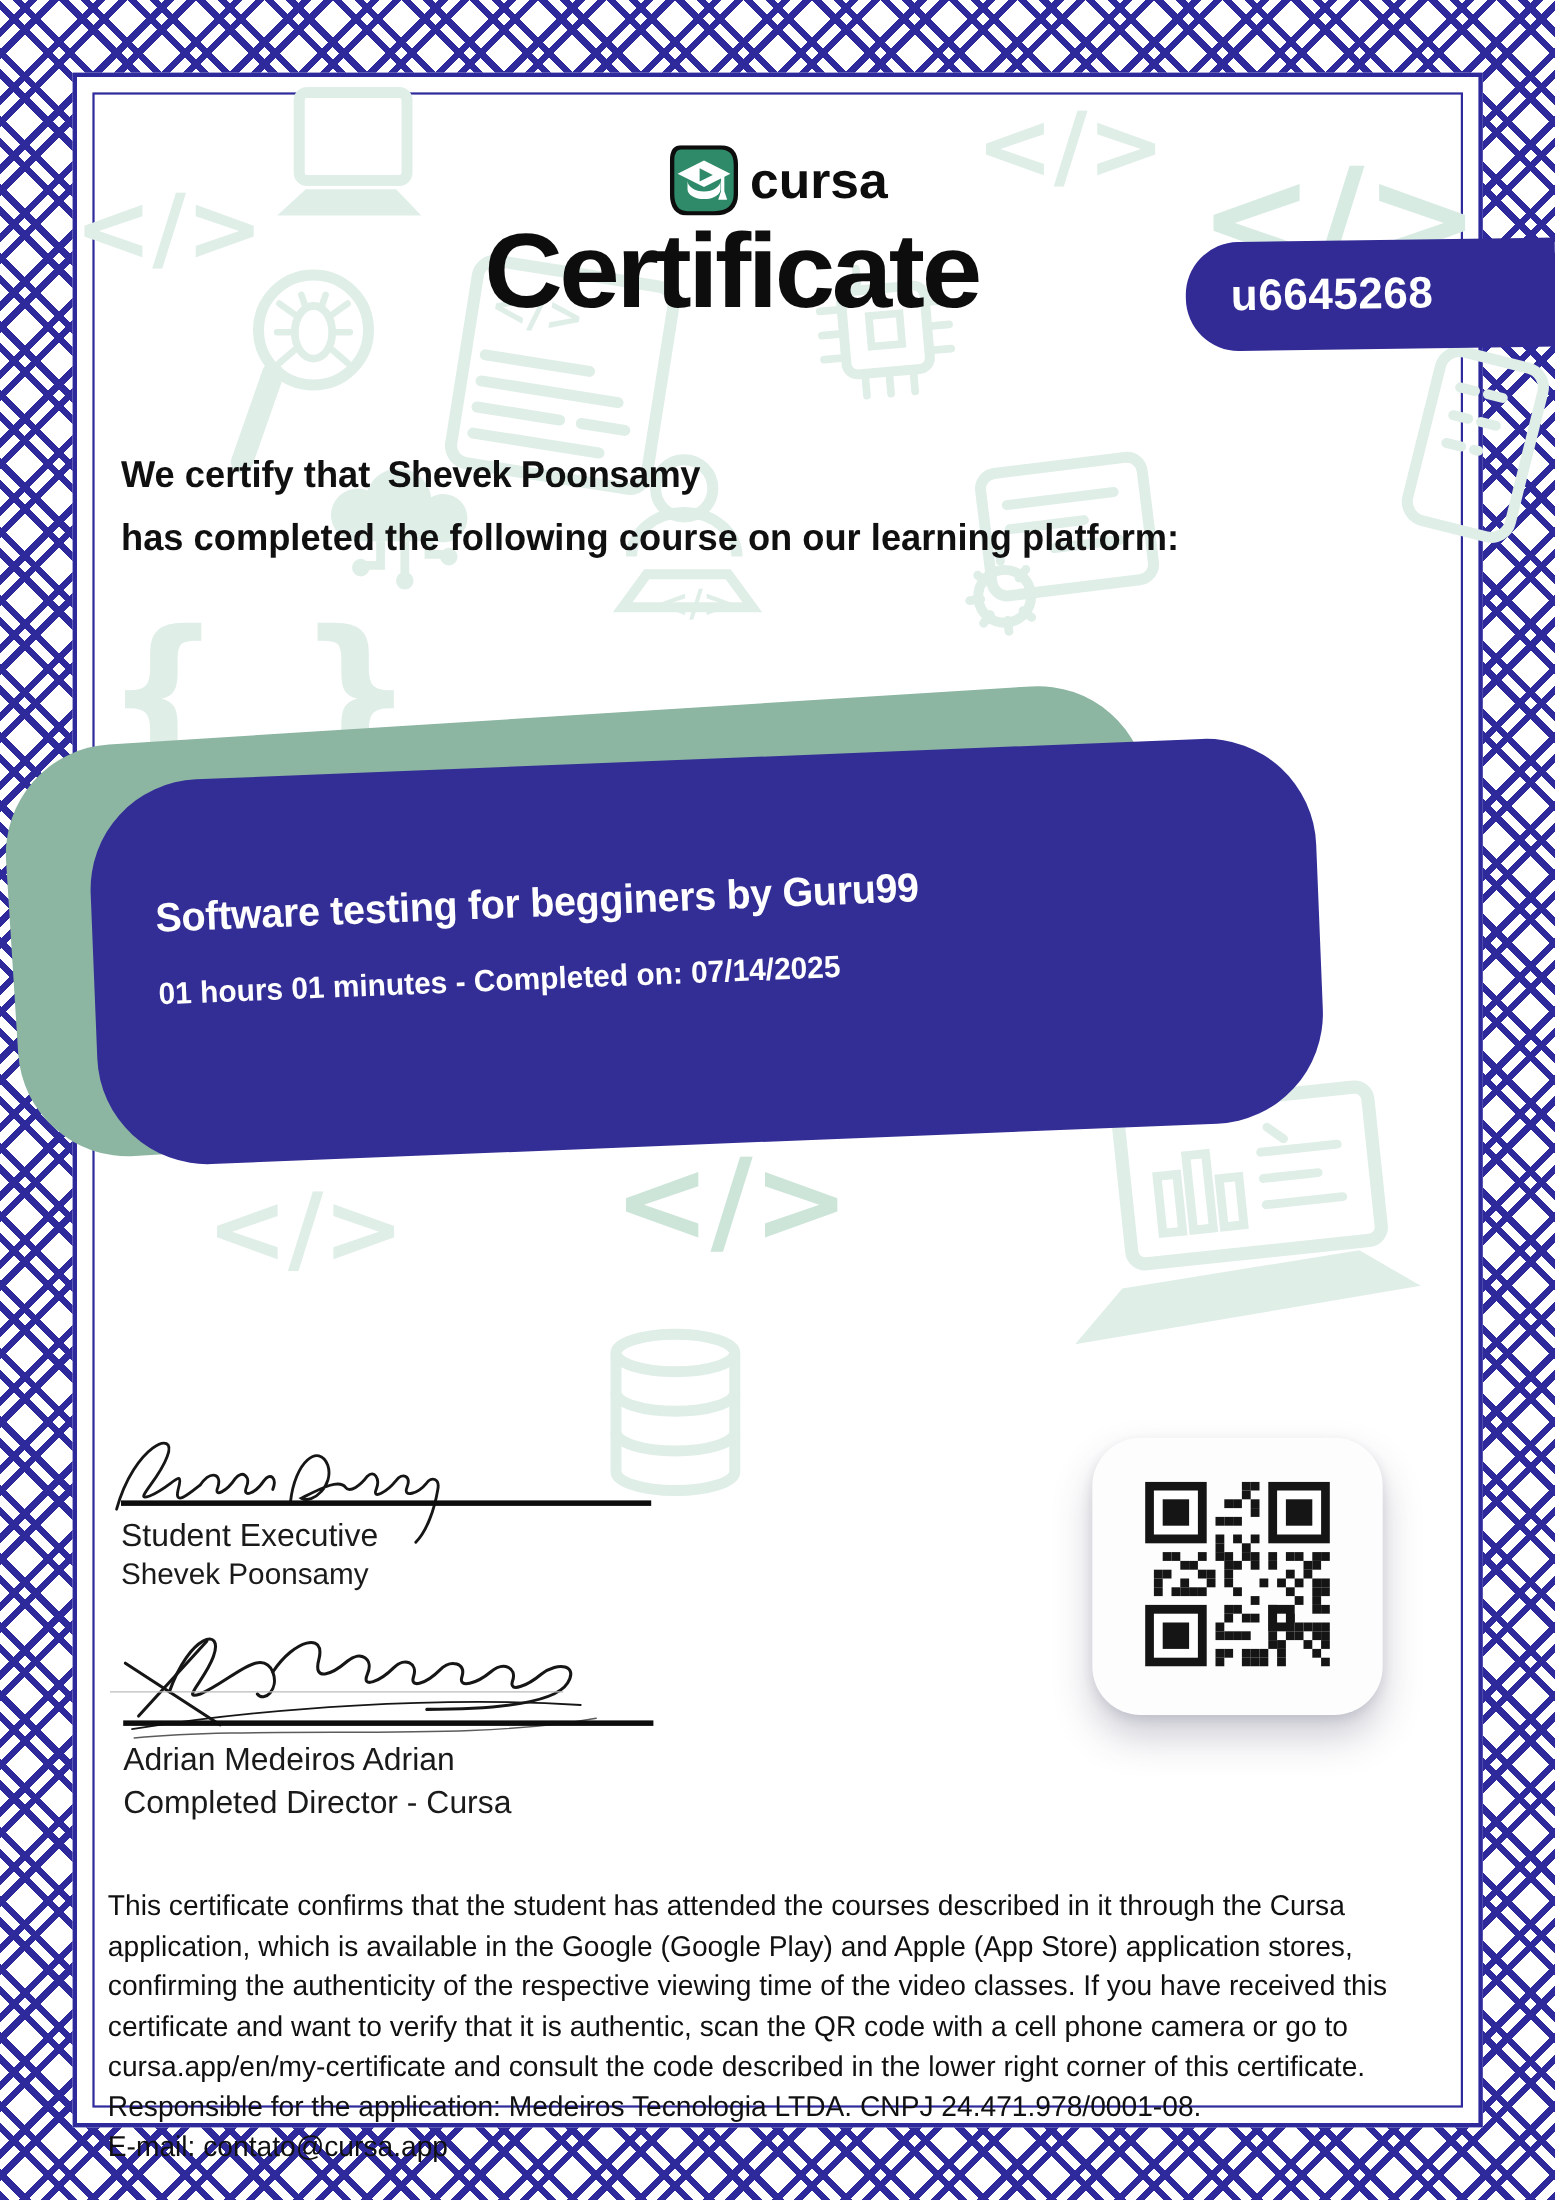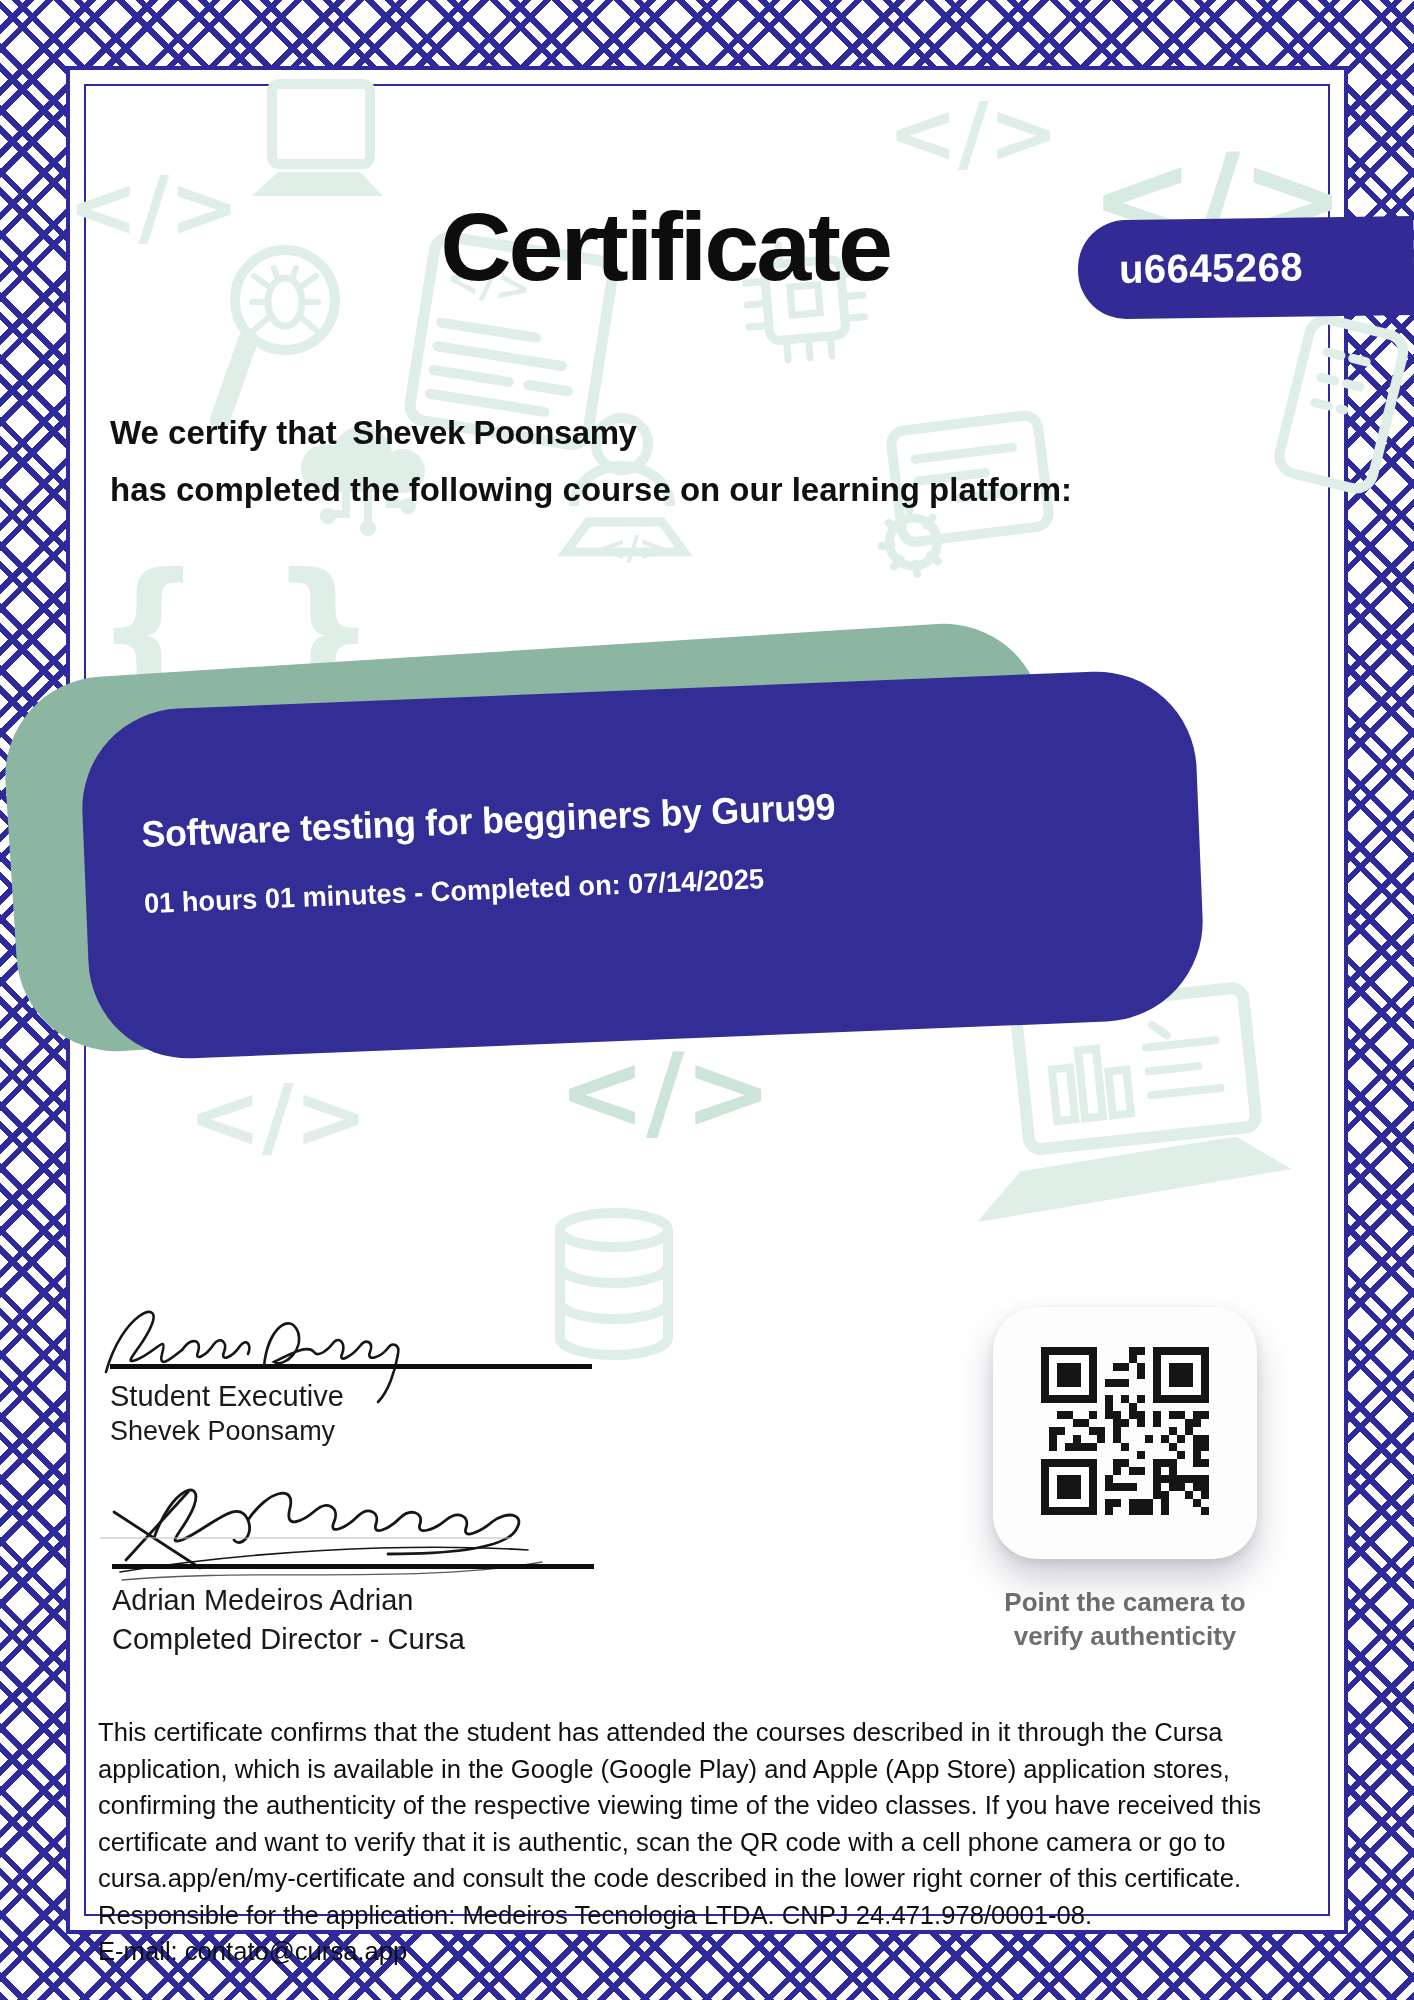--- a/index.html
+++ b/index.html
@@ -211,20 +211,32 @@
       <rect x="96" y="64" width="18" height="52" fill="none" stroke="#dfeee7" stroke-width="8"></rect>
       <rect x="124" y="48" width="18" height="68" fill="none" stroke="#dfeee7" stroke-width="8"></rect>
       <rect x="152" y="72" width="18" height="44" fill="none" stroke="#dfeee7" stroke-width="8"></rect>
       <path d="M192 52 H262 M192 76 H242 M192 100 H262 M200 30 L214 42" stroke="#dfeee7" stroke-width="8" stroke-linecap="round"></path>
       <path d="M6 208 L324 188 L272 150 L54 162 Z" fill="#dfeee7"></path>
     </svg>
   </div>
 
   <div class="frame2"></div>
 
+  <div class="logo">
+    <div class="logo-mark">
+      <svg viewBox="0 0 62 64">
+        <path d="M10 2 H46 Q60 2 60 18 V44 Q60 62 40 62 H16 Q2 62 2 44 V14 Q2 2 10 2 Z" fill="#2f8a6a" stroke="#0d0d0d" stroke-width="4"></path>
+        <path d="M31 14 L55 26 L31 38 L7 26 Z" fill="#ffffff"></path>
+        <path d="M27 21 L39 27 L27 33 Z" fill="#2f8a6a"></path>
+        <path d="M16 32 a15 10 0 0 0 30 0 V40 a15 9 0 0 1 -30 0 Z" fill="#ffffff"></path>
+        <path d="M48 28 V42 M48 42 l-2 6 h4 Z" stroke="#ffffff" stroke-width="3" fill="#ffffff"></path>
+      </svg>
+    </div>
+    <span class="logo-word">cursa</span>
+  </div>
 
   <div class="cert-title">Certificate</div>
 
   <div class="badge">
     <span>u6645268</span>
   </div>
 
   <div class="intro">
     <div>
       <span class="l1">We certify that</span><span class="name">Shevek Poonsamy</span>
@@ -382,24 +394,20 @@
           <rect x="120" y="8" width="40" height="40" fill="#ffffff"></rect>
           <rect x="128" y="16" width="24" height="24" fill="#151515"></rect>
           <rect x="0" y="112" width="56" height="56" fill="#151515"></rect>
           <rect x="8" y="120" width="40" height="40" fill="#ffffff"></rect>
           <rect x="16" y="128" width="24" height="24" fill="#151515"></rect>
           <rect x="112" y="112" width="24" height="24" fill="#151515"></rect>
           <rect x="120" y="120" width="8" height="8" fill="#ffffff"></rect>
         </svg>
     </div>
   </div>
-  <div class="qr-caption">
-    <div>Point the camera to</div>
-    <div>verify authenticity</div>
-  </div>
 
   <div class="footer">
     <div>This certificate confirms that the student has attended the courses described in it through the Cursa</div>
     <div>application, which is available in the Google (Google Play) and Apple (App Store) application stores,</div>
     <div>confirming the authenticity of the respective viewing time of the video classes. If you have received this</div>
     <div>certificate and want to verify that it is authentic, scan the QR code with a cell phone camera or go to</div>
     <div>cursa.app/en/my-certificate and consult the code described in the lower right corner of this certificate.</div>
     <div>Responsible for the application: Medeiros Tecnologia LTDA. CNPJ 24.471.978/0001-08.</div>
     <div>E-mail: contato@cursa.app</div>
   </div>

